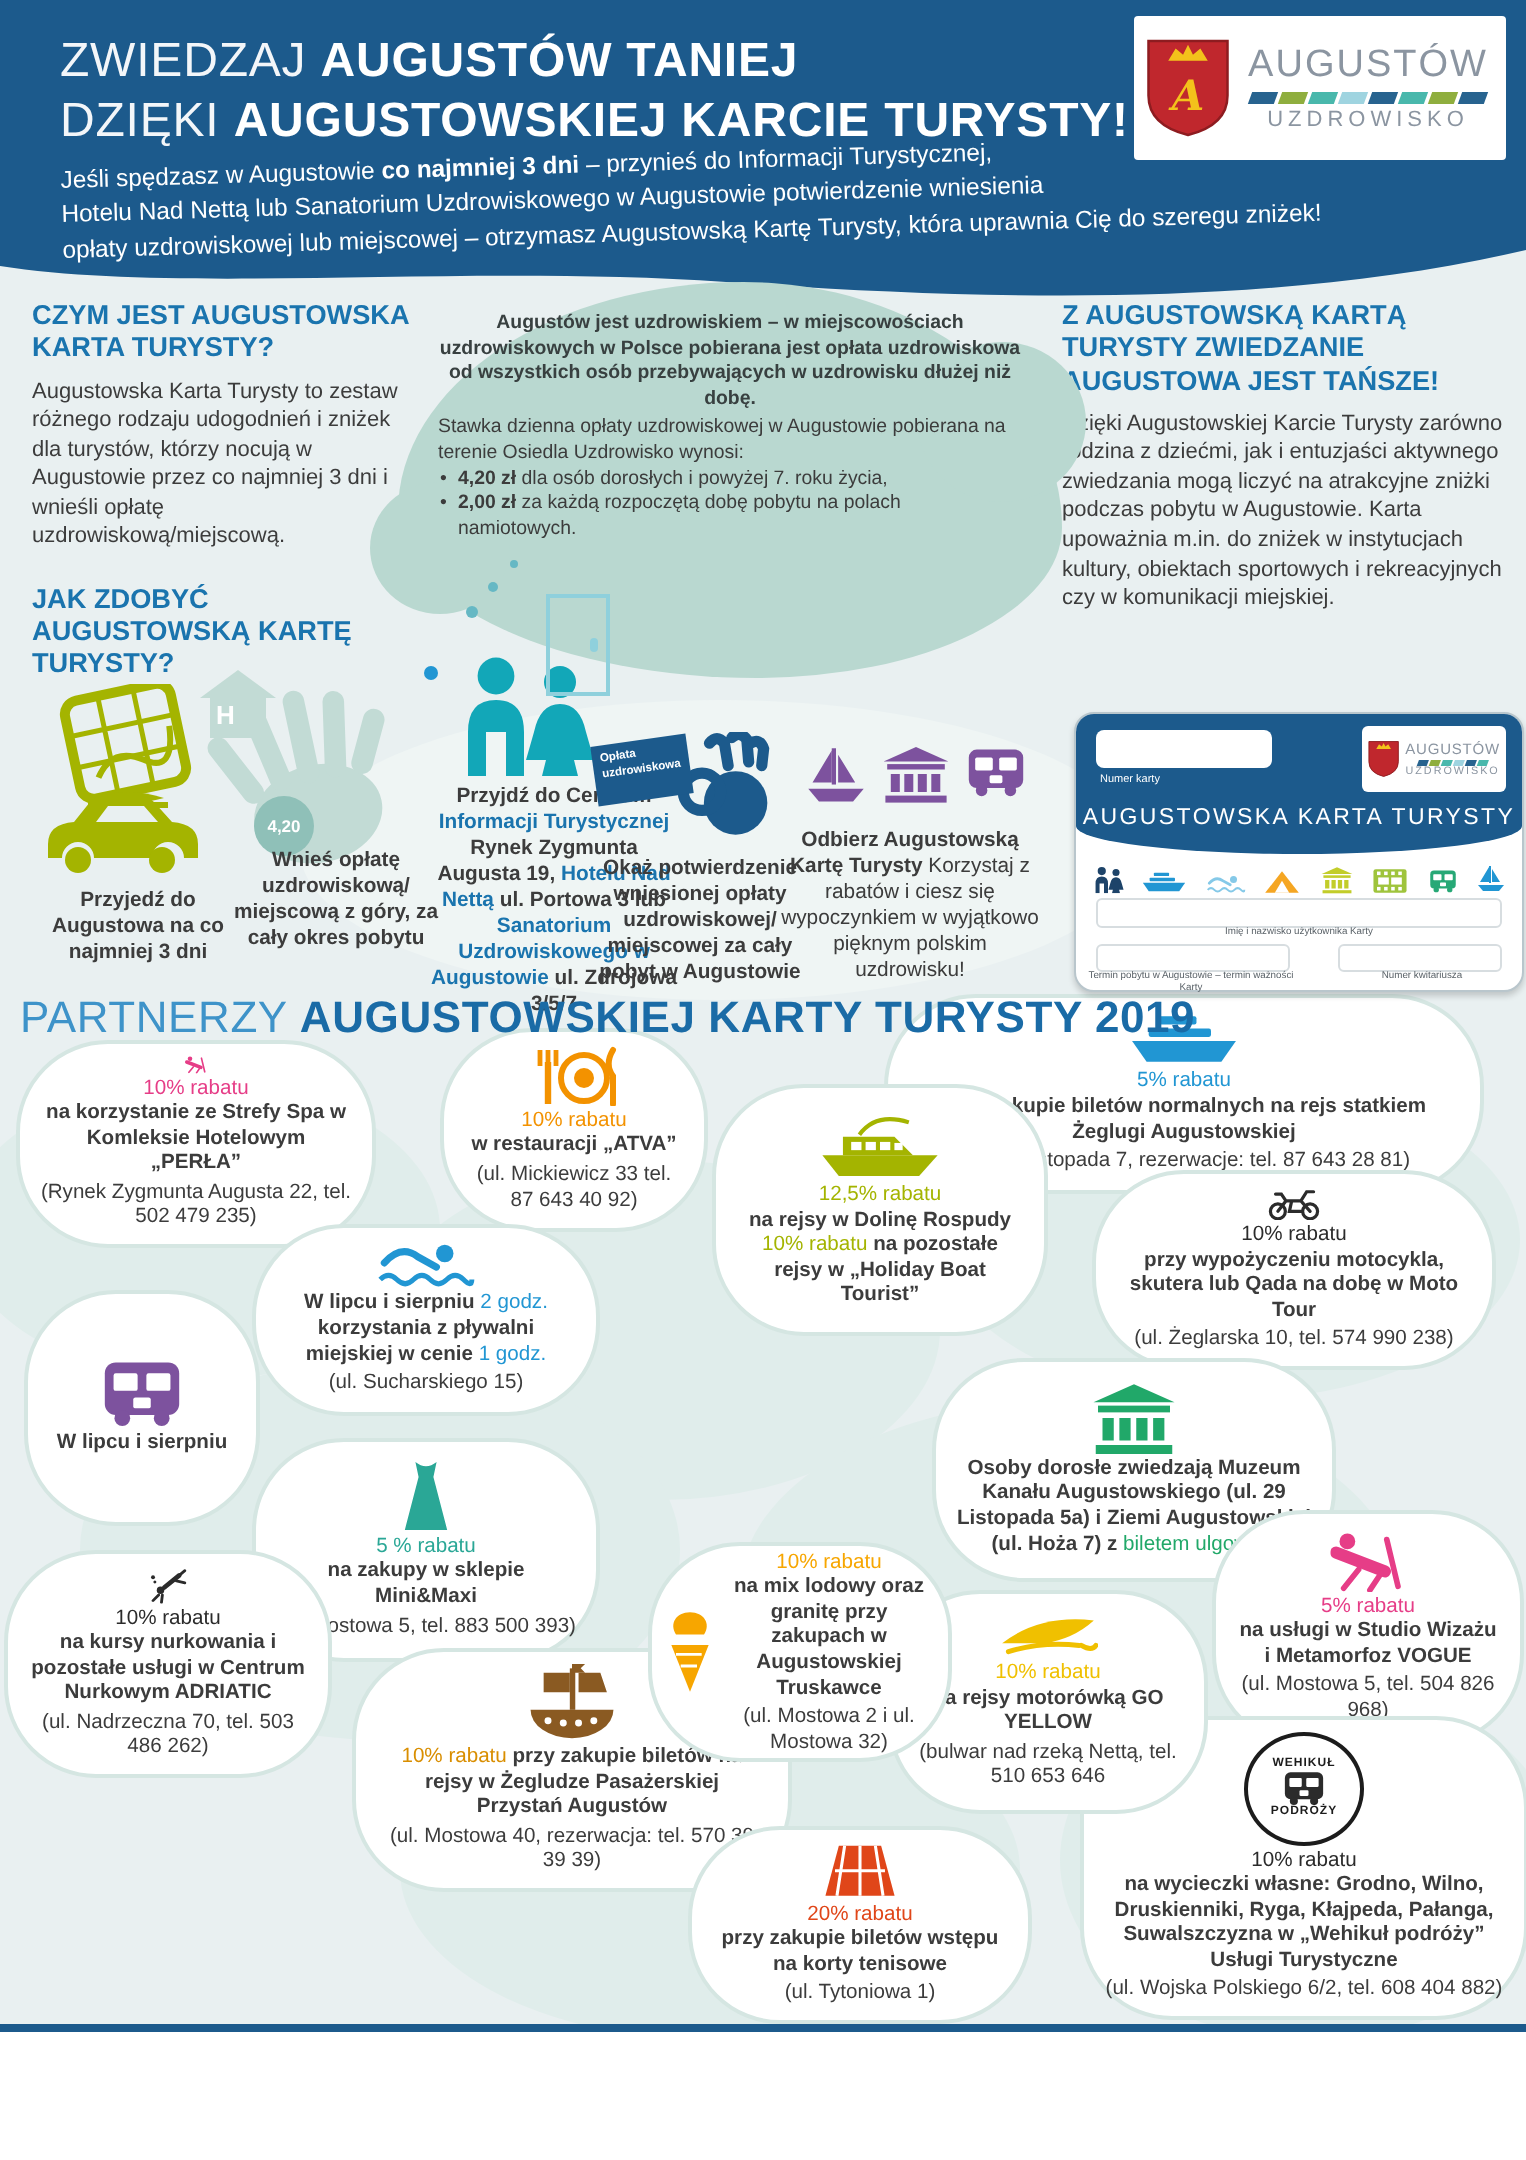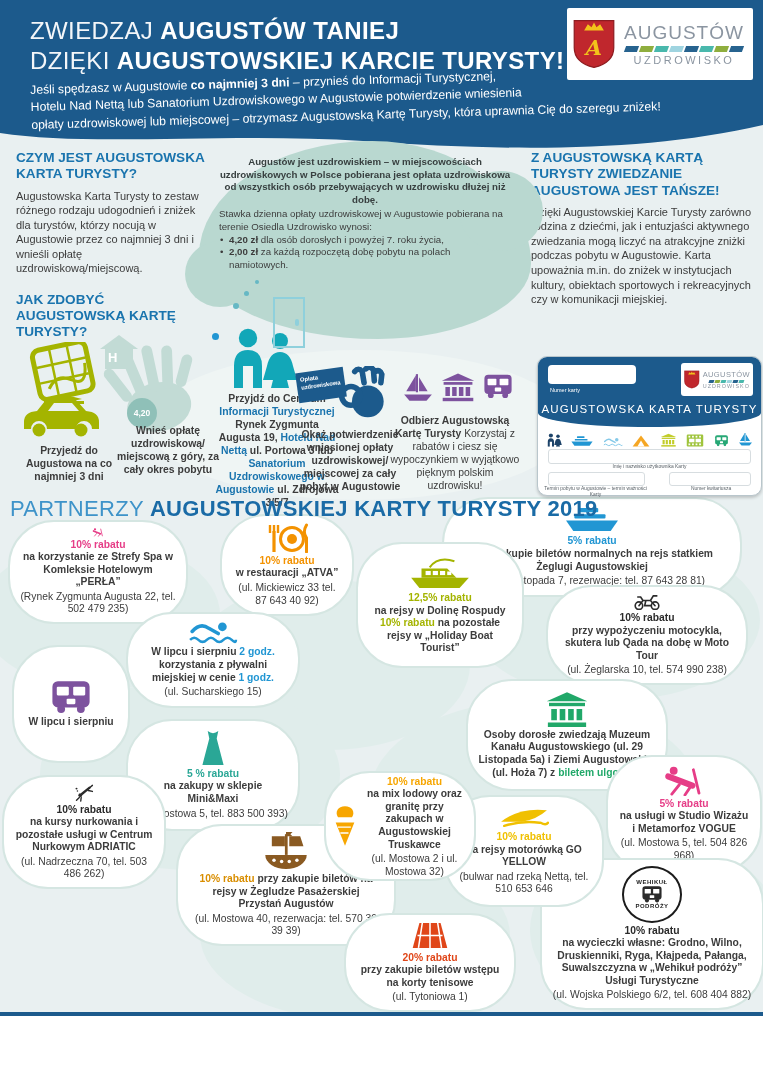--- a/index.html
+++ b/index.html
@@ -74,21 +74,21 @@
   
   .pt{position:absolute;left:10px;top:496px;font-size:22px;letter-spacing:.3px;z-index:4;white-space:nowrap}
   .pt .lt{color:#3e93c9;font-weight:400}
   .pt b{color:#1a6ba6;font-weight:700}
   .deco{position:absolute;background:#e0edeb;border-radius:50%;z-index:1}
   .deco.pale{background:#eff5f4}
   .bubble{position:absolute;background:#fff;border:2px solid #d5e6e2;border-radius:46px;z-index:2;
     display:flex;flex-direction:column;align-items:center;justify-content:center;text-align:center;
     padding:6px 10px;box-sizing:border-box}
   .bt{margin:2px 0 0;font-size:10.3px;font-weight:700;line-height:1.22}
-  .bt .acc{font-weight:700}
+  .bt .acc{font-weight:400}
   .bt .blk{display:block}
   .addr{display:block;font-weight:400;margin-top:2px}
   .b0{left:8px;top:520px;width:180px;height:104px}   .b0 .acc{color:#e63d87}
   .b1{left:220px;top:514px;width:134px;height:102px} .b1 .acc{color:#f39200}
   .b2{left:442px;top:497px;width:300px;height:100px} .b2 .acc{color:#2196d3}
   .b3{left:356px;top:542px;width:168px;height:126px} .b3 .acc{color:#a4b400}
   .b4{left:546px;top:585px;width:202px;height:100px} .b4 .acc{color:#2b2b2b}
   .b5{left:126px;top:612px;width:174px;height:96px}  .b5 .acc{color:#2196d3}
   .b6{left:12px;top:645px;width:118px;height:118px}  .b6 .acc{color:#7d529e}
   .b7{left:266px;top:653px;width:192px;height:106px} .b7 .acc{color:#2ab3b3}

